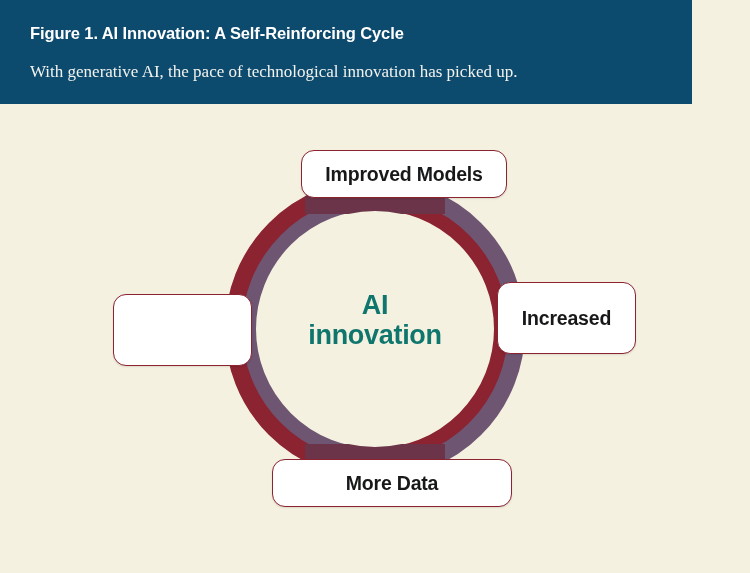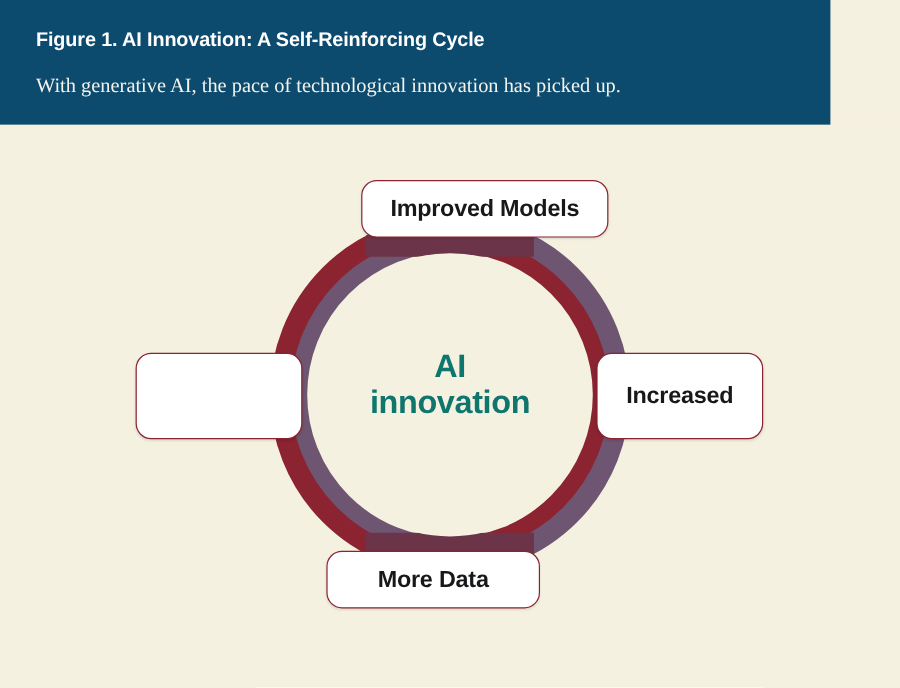--- a/index.html
+++ b/index.html
@@ -112,32 +112,32 @@
   #node-top {
     left: 258px;
     top: 46px;
     width: 206px;
     height: 48px;
     margin-left: 43px;
   }
   #node-bottom {
     left: 272px;
     top: 355px;
-    width: 178px;
+    width: 240px;
     height: 48px;
   }
   #node-left {
     left: 113px;
     top: 190px;
     width: 139px;
     height: 72px;
   }
   #node-right {
     left: 497px;
-    top: 190px;
+    top: 178px;
     width: 139px;
     height: 72px;
   }
 </style>
 </head>
 <body>
 
 <div id="figure">
 
   <div id="header">

